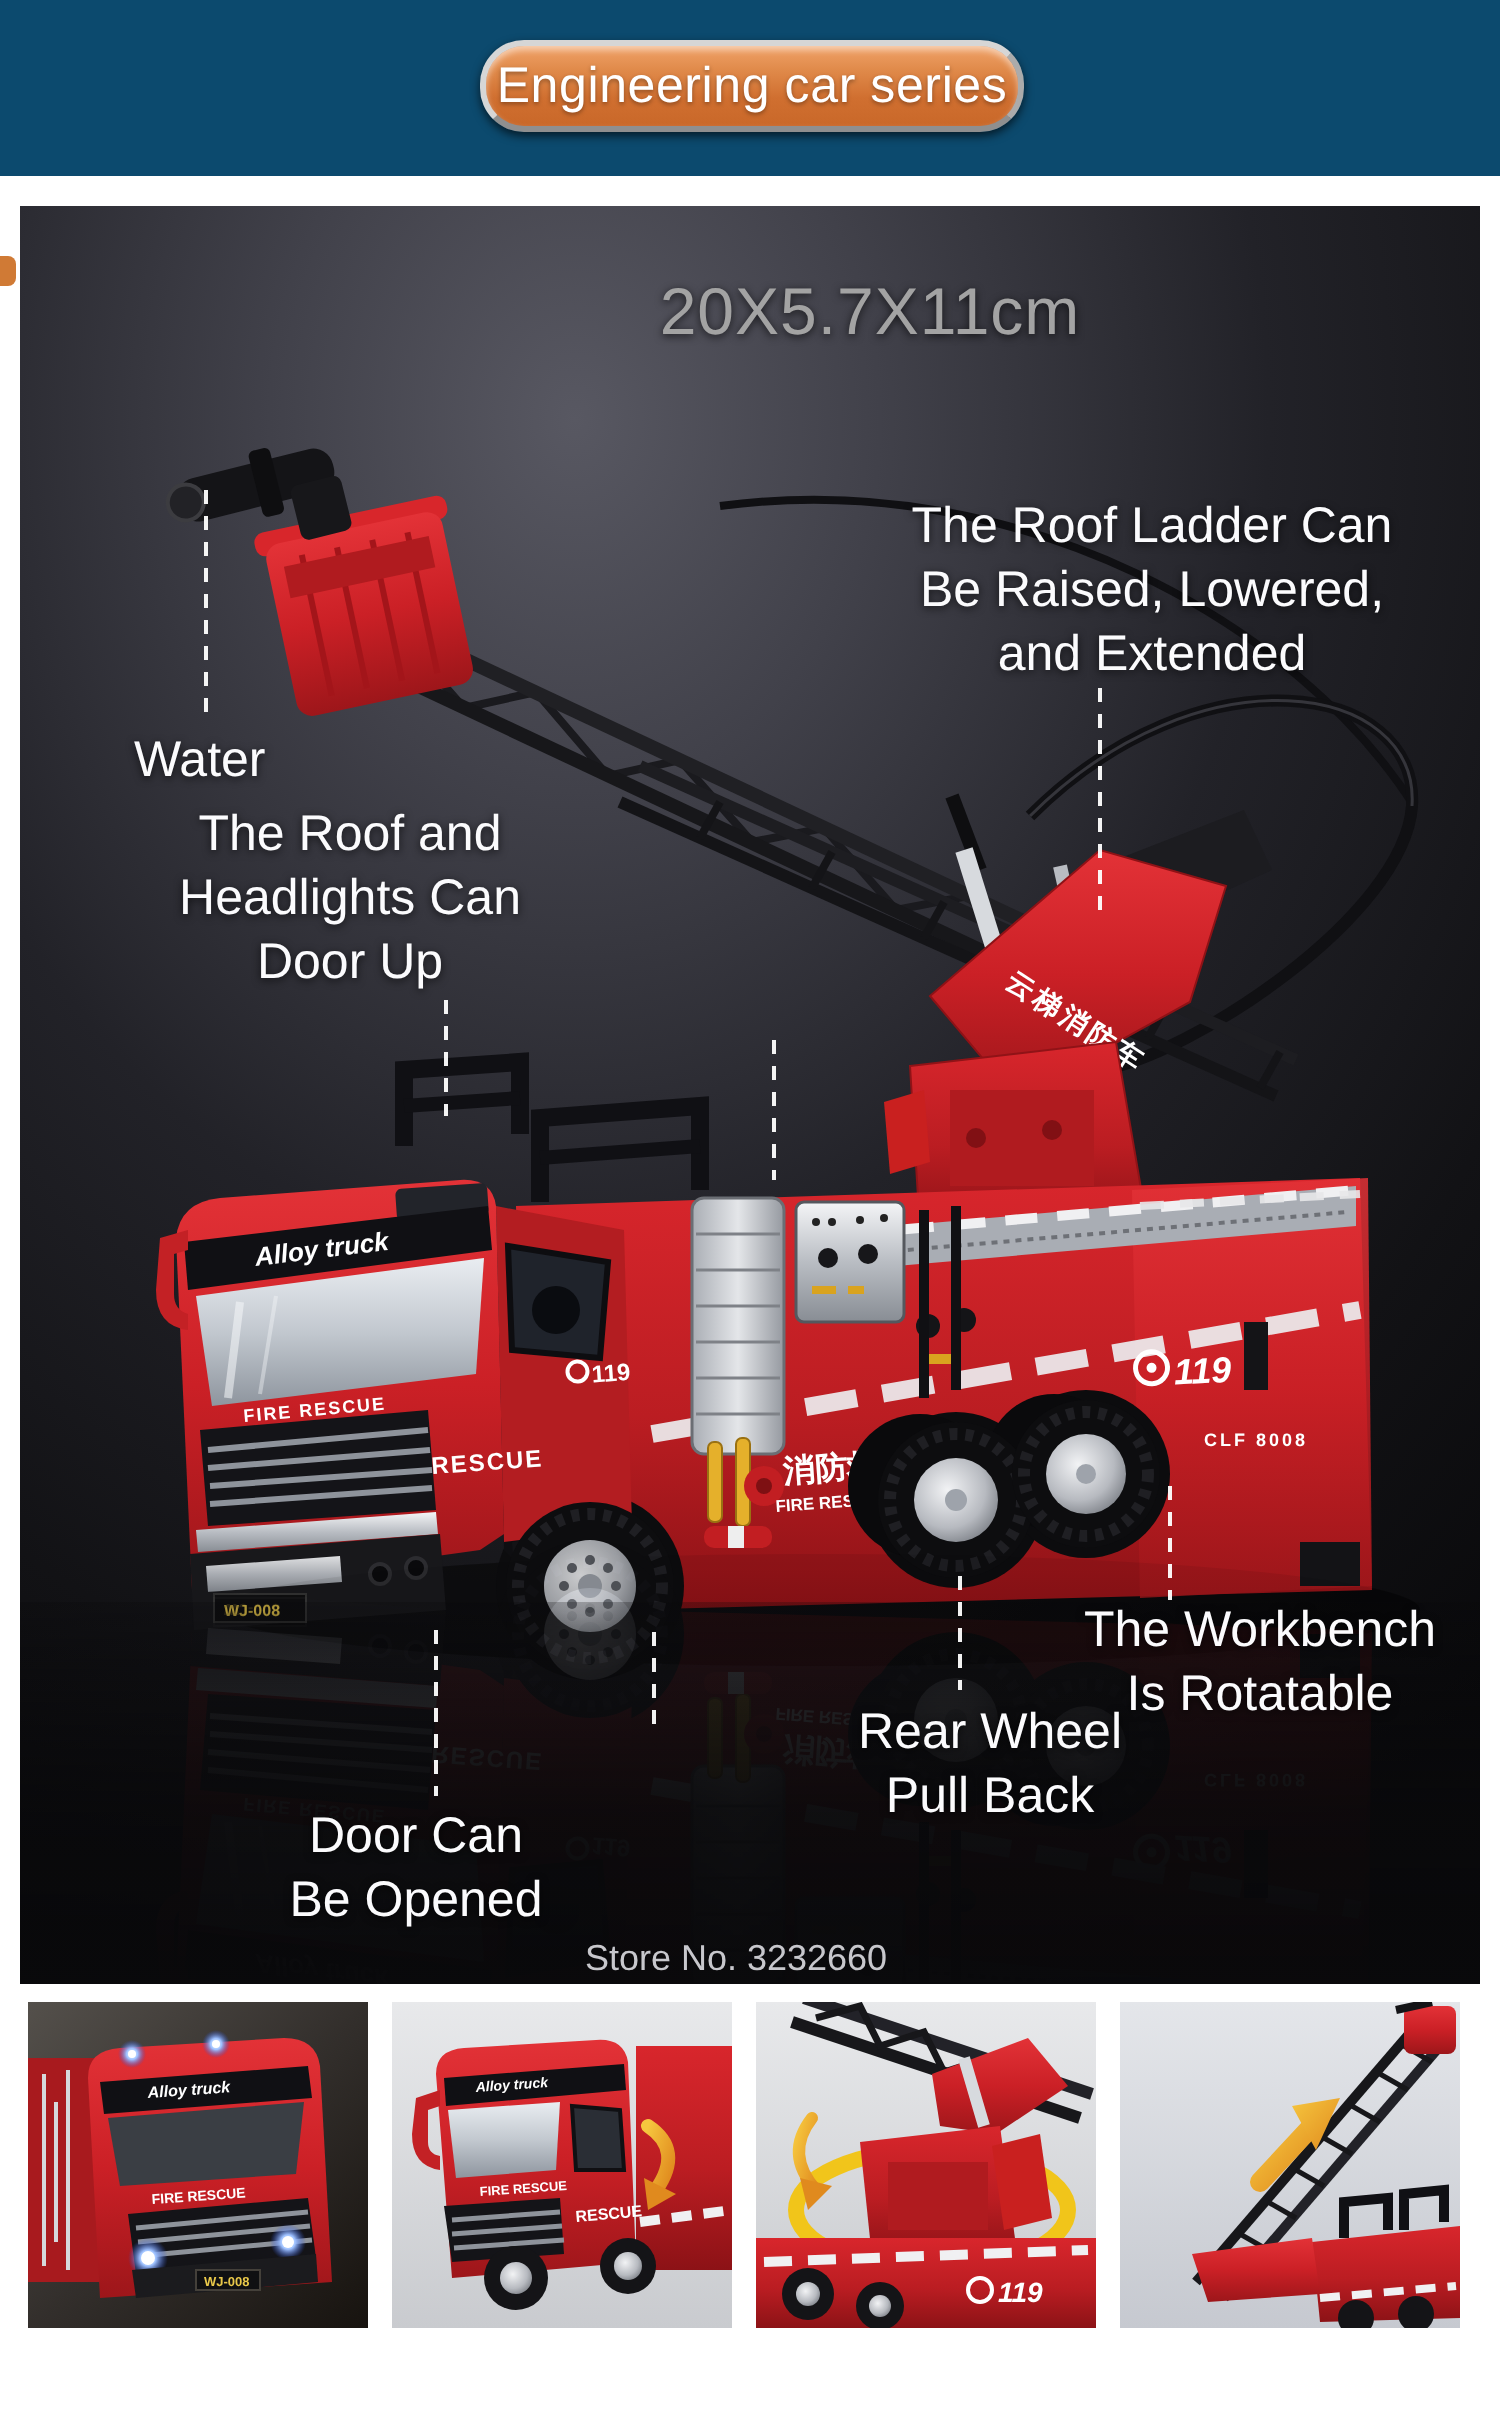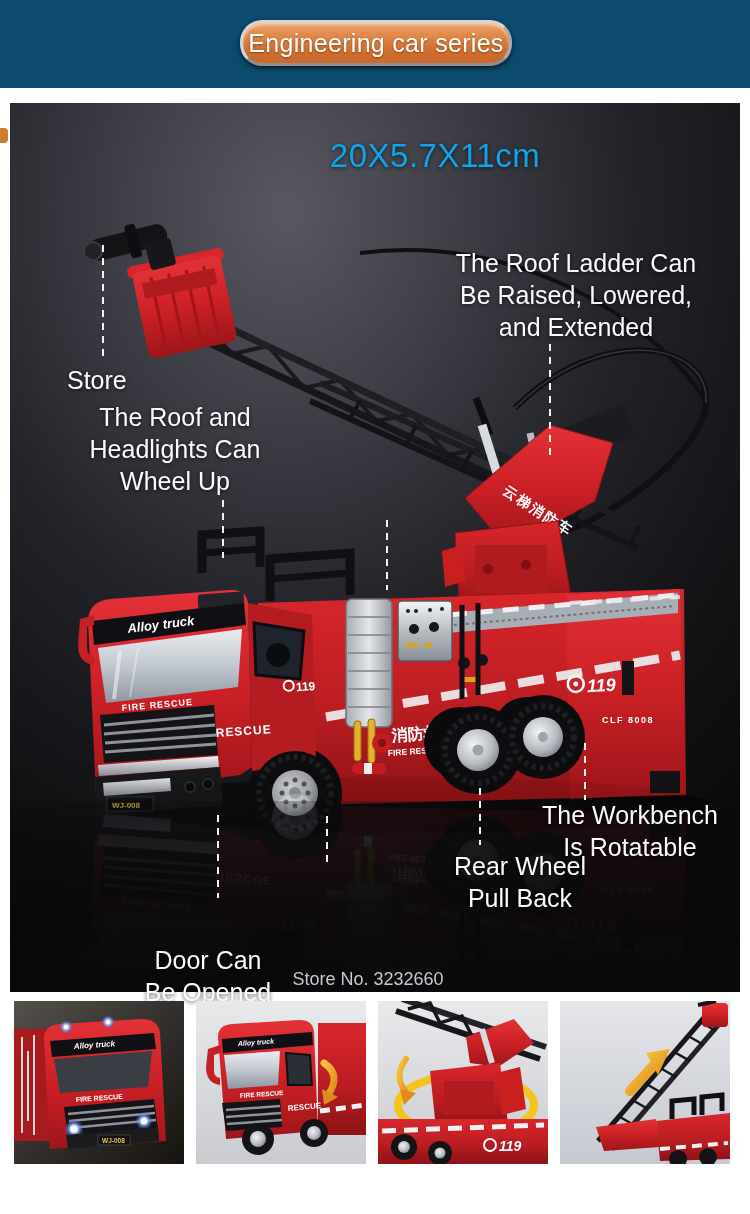--- a/index.html
+++ b/index.html
@@ -9,21 +9,21 @@
         background:linear-gradient(180deg,#f0a268 0%,#e08a4a 30%,#d06f30 65%,#c96829 100%);
         border:3px solid #d6d6d6;border-bottom-color:#8f8f8f;border-right-color:#ababab;
         box-shadow:0 2px 5px rgba(0,0,0,.65), inset 0 2px 3px rgba(255,255,255,.5);
         display:flex;align-items:center;justify-content:center;}
   .pill span{color:#fff;font-size:25px;letter-spacing:.3px;text-shadow:0 1px 2px rgba(0,0,0,.35);}
   .edge-sliver{position:absolute;left:0;top:128px;width:8px;height:15px;background:#d07a35;border-radius:0 4px 4px 0;}
   .hero{position:absolute;left:10px;top:103px;width:730px;height:889px;background:#0a0a0c;}
   .hero svg{position:absolute;left:0;top:0;}
   .ann{position:absolute;color:#fbfbfd;font-size:25px;line-height:32px;white-space:pre-line;
        text-align:center;text-shadow:0 1px 4px rgba(0,0,0,.7);}
-  .ann.size{font-size:33px;line-height:38px;color:#0ea5e9;letter-spacing:.5px;}
+  .ann.size{font-size:33px;line-height:38px;color:#a3a3a3;letter-spacing:.5px;}
   .ann.left{text-align:left;}
   .store{position:absolute;color:#c7c7cc;font-size:18px;text-align:center;}
   .thumbs{position:absolute;left:0;top:1001px;width:750px;height:163px;}
   .thumb{position:absolute;top:0;width:170px;height:163px;overflow:hidden;}
   .t1{left:14px;} .t2{left:196px;} .t3{left:378px;} .t4{left:560px;}
   .bottom-space{position:absolute;left:0;top:1164px;width:750px;height:50px;background:#fff;}
 </style>
 </head>
 <body>
 
@@ -293,29 +293,29 @@
       <line x1="575" y1="640" x2="575" y2="697"></line>
       <line x1="208" y1="712" x2="208" y2="795"></line>
       <line x1="317" y1="713" x2="317" y2="760"></line>
     </g>
   </svg>
 
   <div class="ann size" style="left:280px;top:34px;width:290px;">20X5.7X11cm</div>
   <div class="ann" style="left:435px;top:144px;width:262px;">The Roof Ladder Can
 Be Raised, Lowered,
 and Extended</div>
-  <div class="ann left" style="left:57px;top:261px;">Store</div>
+  <div class="ann left" style="left:57px;top:261px;">Water</div>
   <div class="ann" style="left:50px;top:298px;width:230px;">The Roof and
 Headlights Can
-Wheel Up</div>
+Door Up</div>
   <div class="ann" style="left:500px;top:696px;width:240px;">The Workbench
 Is Rotatable</div>
-  <div class="ann" style="left:410px;top:747px;width:200px;">Rear Wheel
+  <div class="ann" style="left:385px;top:747px;width:200px;">Rear Wheel
 Pull Back</div>
-  <div class="ann" style="left:98px;top:841px;width:200px;">Door Can
+  <div class="ann" style="left:98px;top:799px;width:200px;">Door Can
 Be Opened</div>
   <div class="store" style="left:238px;top:866px;width:240px;">Store No. 3232660</div>
 </div>
 
 <div class="thumbs">
 
   <div class="thumb t1">
     <svg width="170" height="163" viewBox="0 0 170 163">
       <defs>
         <linearGradient id="t1bg" x1="0" y1="0" x2="1" y2="1">

